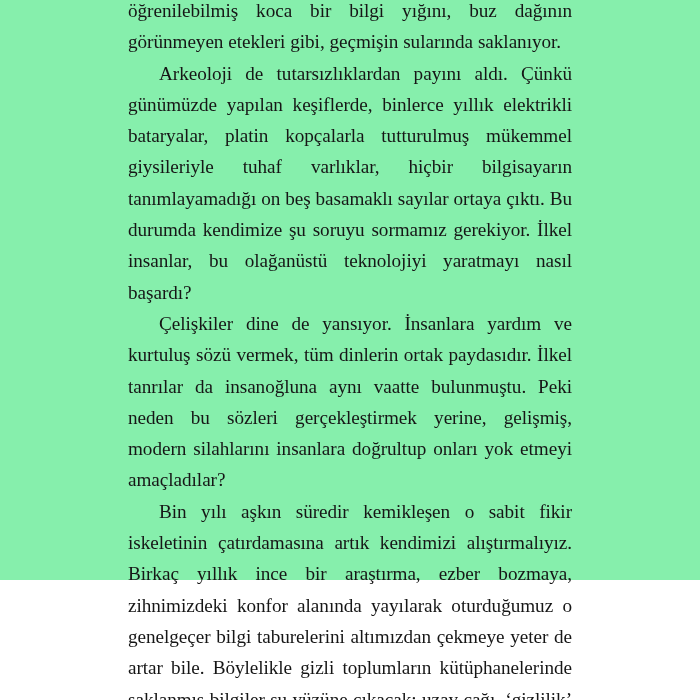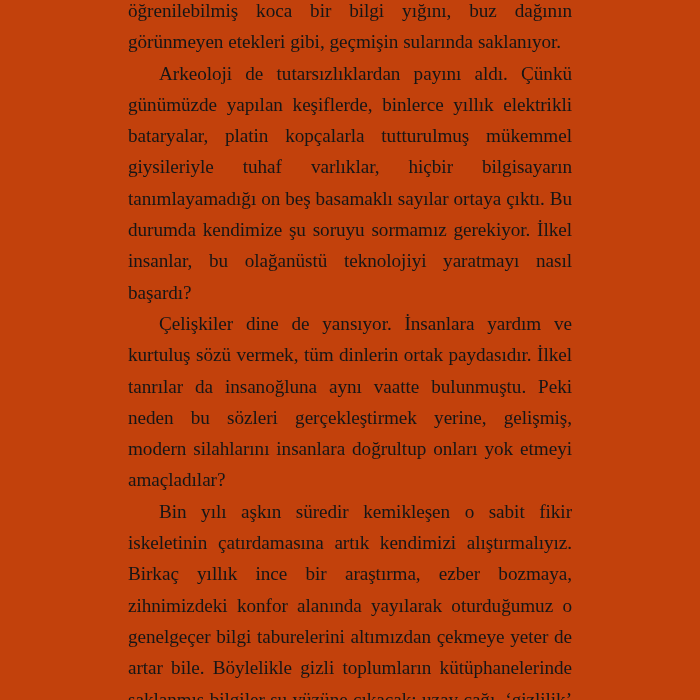--- a/index.html
+++ b/index.html
@@ -10,22 +10,22 @@
     width: 700px;
     height: 700px;
     background: #ffffff;
     font-family: "Liberation Serif", "DejaVu Serif", serif;
     overflow: hidden;
   }
 
   .page {
     position: relative;
     width: 700px;
-    height: 700px;
-    background: #c2410c;
+    height: 580px;
+    background: #86efac;
     box-sizing: border-box;
   }
 
   .text-column {
     position: absolute;
     left: 128px;
     top: -5px;
     width: 444px;
   }
 

